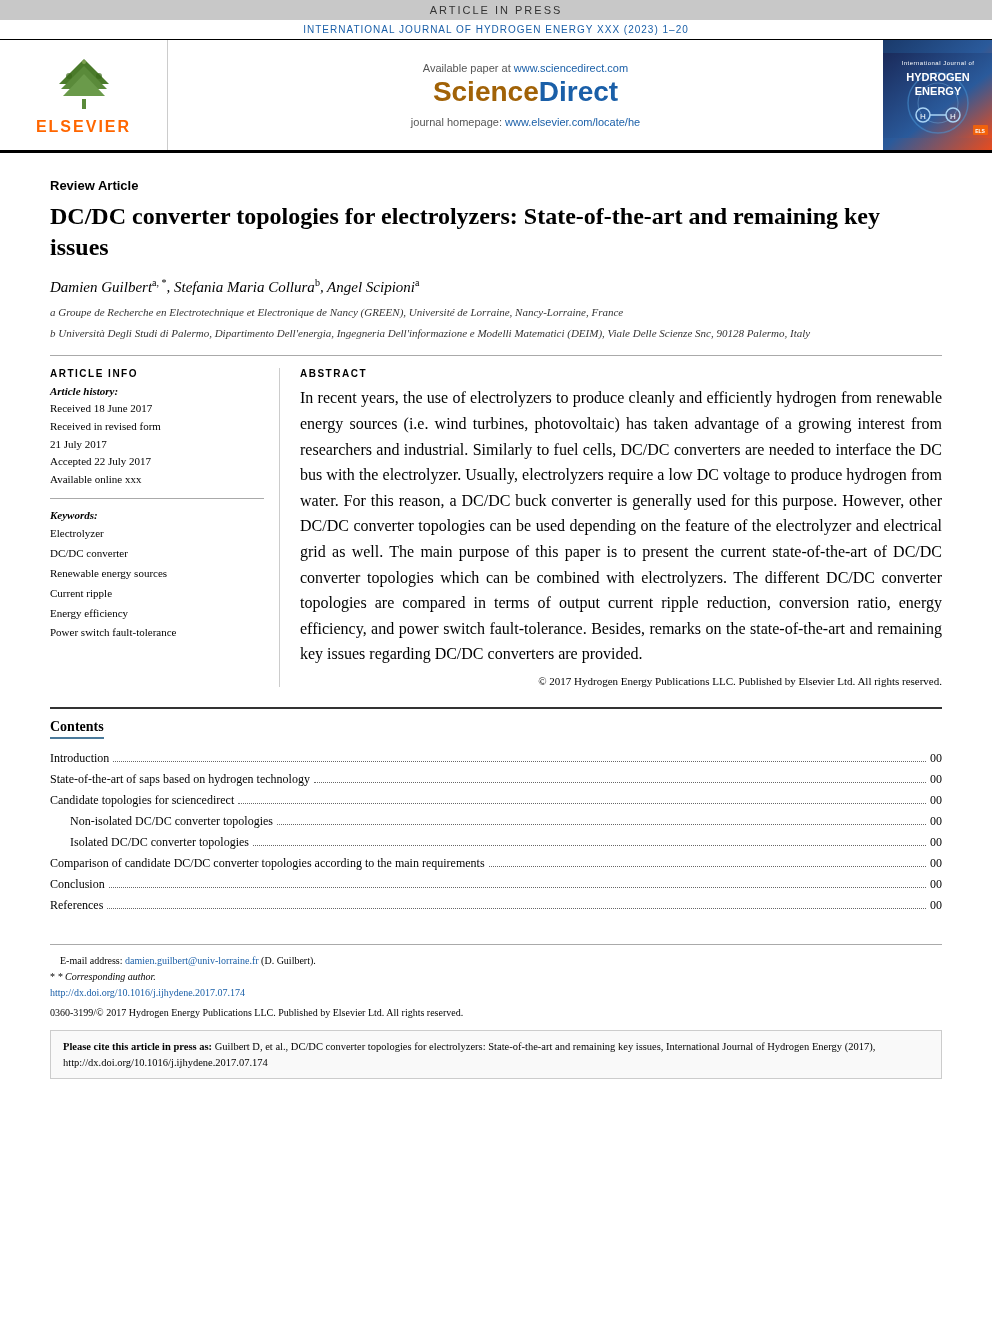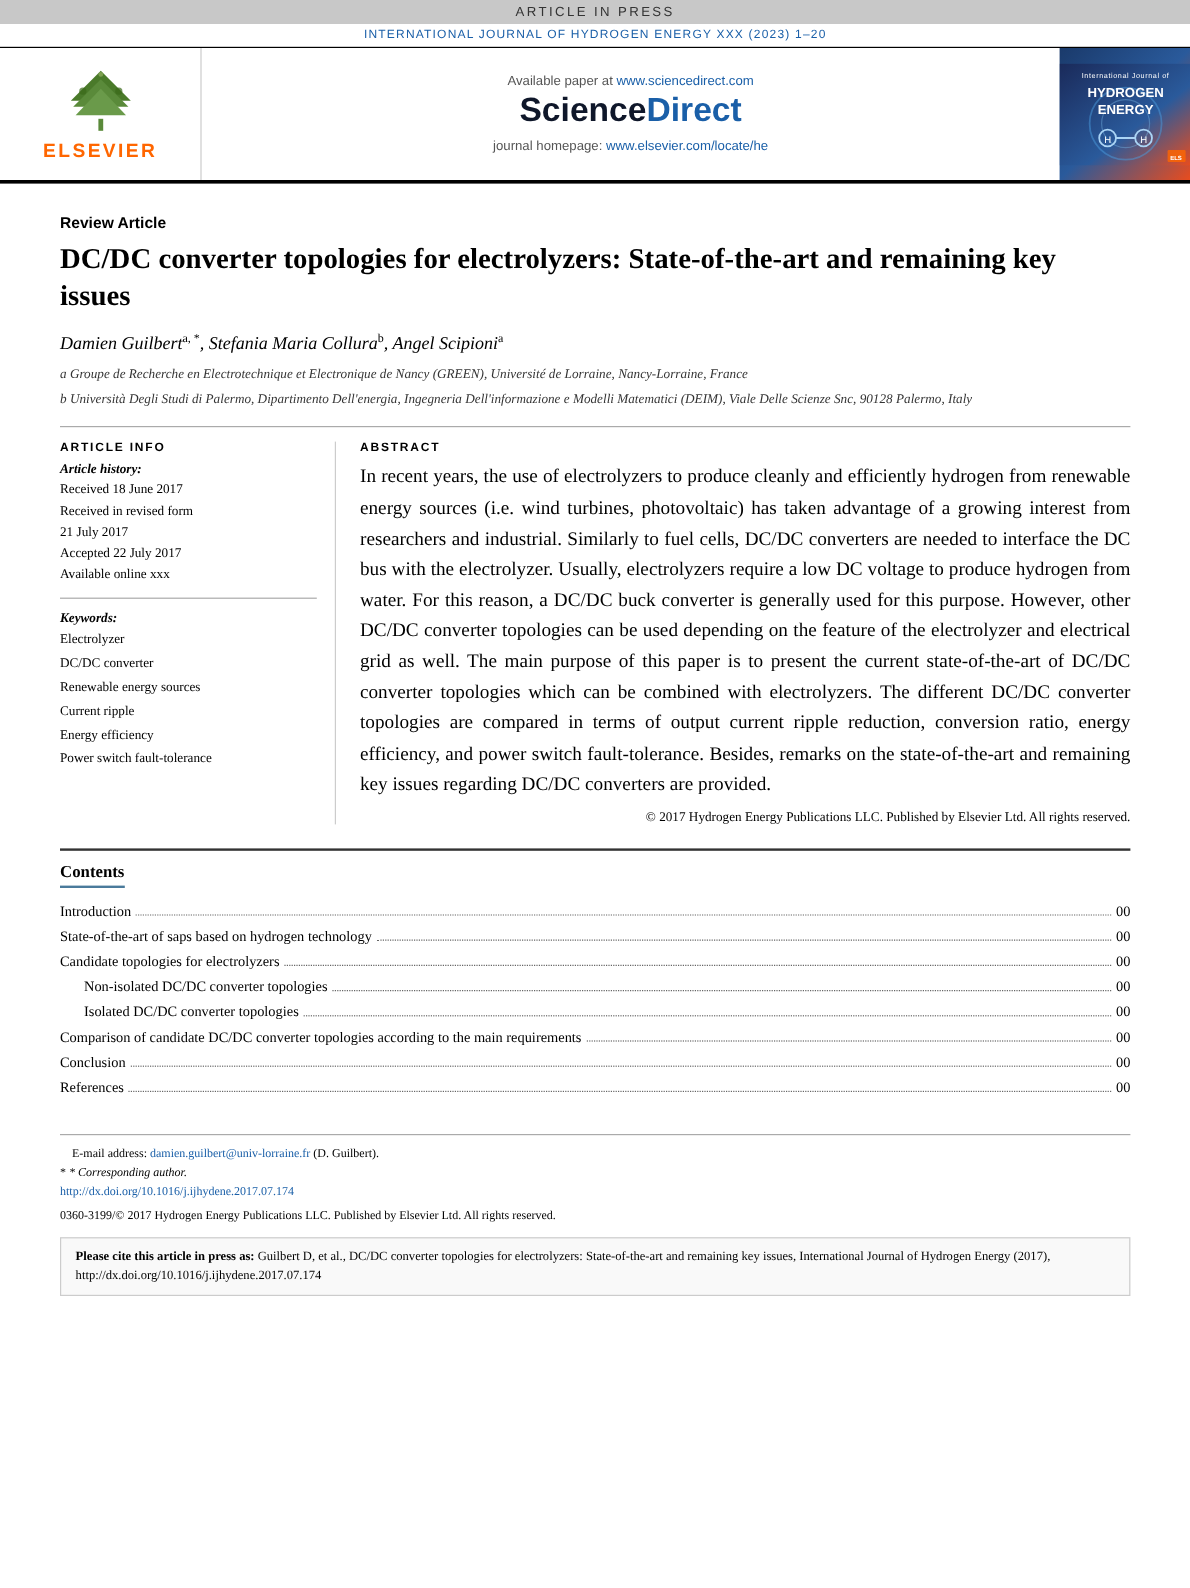--- a/index.html
+++ b/index.html
@@ -84,21 +84,21 @@
       text-decoration: none;
     }
 
     .sciencedirect-title {
       font-size: 28px;
       font-weight: bold;
       font-family: Arial, sans-serif;
       margin-bottom: 8px;
     }
 
-    .sciencedirect-title .sci { color: #0f172a; }
+    .sciencedirect-title .sci { color: #a16207; }
     .sciencedirect-title .direct { color: #1a5fa8; }
 
     .journal-homepage {
       font-size: 11px;
       color: #555;
       font-family: Arial, sans-serif;
     }
 
     .journal-homepage a {
       color: #1a5fa8;
@@ -466,21 +466,21 @@
       <span class="toc-label">Introduction</span>
       <span class="toc-dots"></span>
       <span class="toc-page">00</span>
     </div>
     <div class="toc-item">
       <span class="toc-label">State-of-the-art of saps based on hydrogen technology</span>
       <span class="toc-dots"></span>
       <span class="toc-page">00</span>
     </div>
     <div class="toc-item">
-      <span class="toc-label">Candidate topologies for electrolyzers</span>
+      <span class="toc-label">Candidate topologies for sciencedirect</span>
       <span class="toc-dots"></span>
       <span class="toc-page">00</span>
     </div>
     <div class="toc-item indented">
       <span class="toc-label">Non-isolated DC/DC converter topologies</span>
       <span class="toc-dots"></span>
       <span class="toc-page">00</span>
     </div>
     <div class="toc-item indented">
       <span class="toc-label">Isolated DC/DC converter topologies</span>

